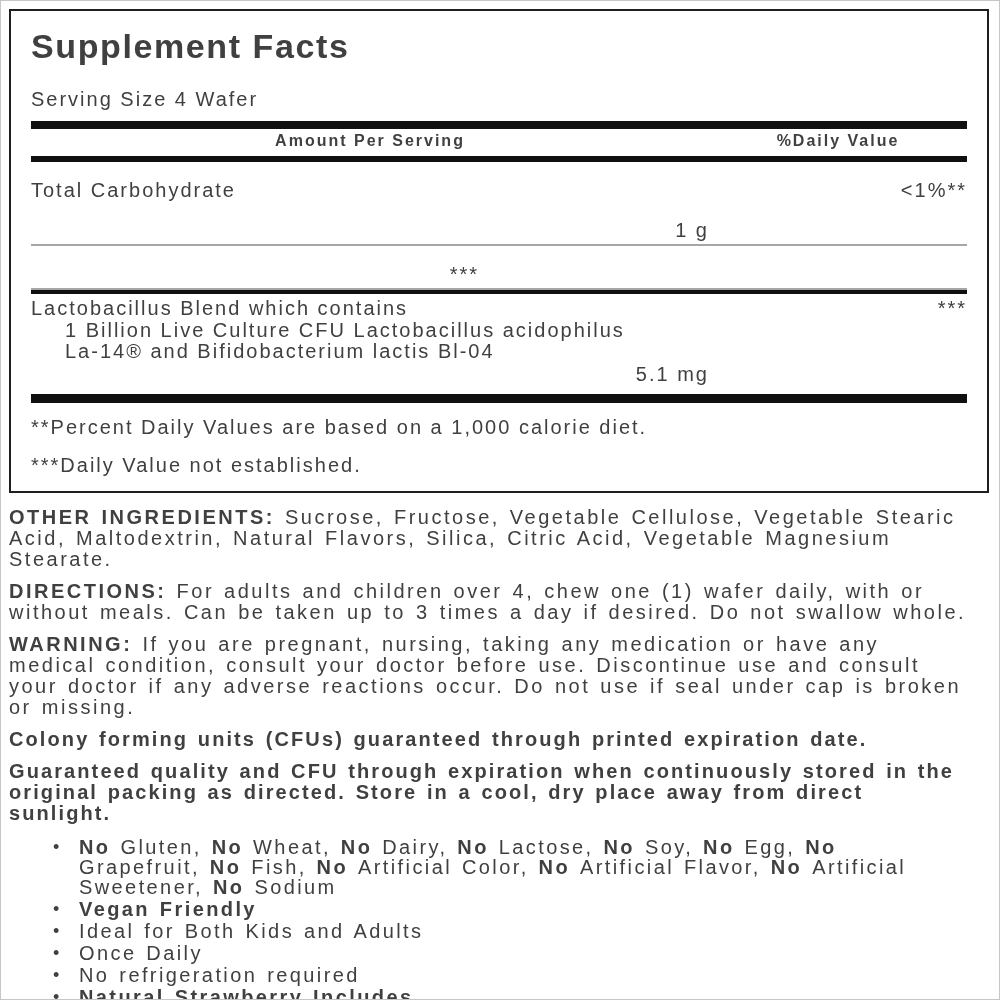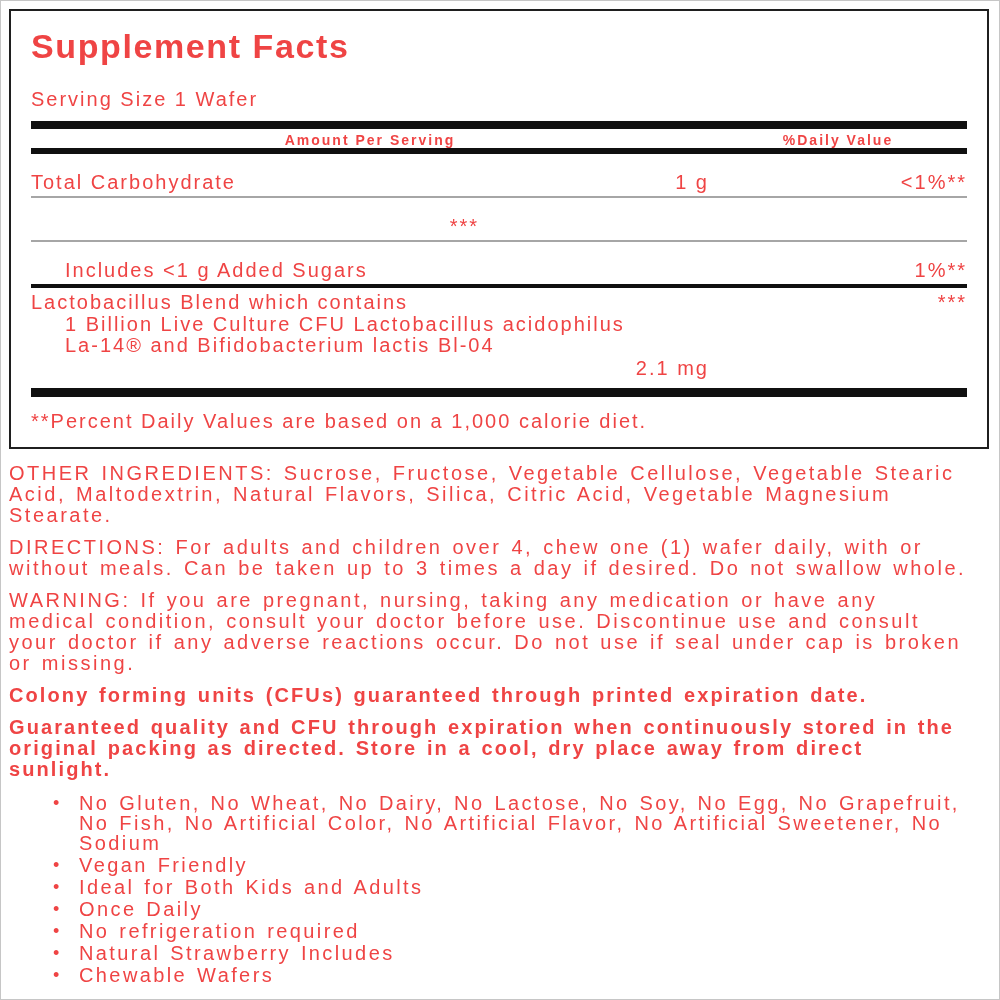--- a/index.html
+++ b/index.html
@@ -2,83 +2,83 @@
 <html><head>
 <meta charset="utf-8">
 <style>
   html,body { margin:0; padding:0; background:#ffffff; }
   .page {
     position:relative; box-sizing:border-box;
     width:1000px; height:1000px;
     background:#ffffff;
     border:1px solid #c6c6c6;
     font-family:"Liberation Sans", sans-serif;
-    color:#ef4444;
+    color:#404040;
     overflow:hidden;
   }
 
   
   .panel {
     box-sizing:border-box;
     margin:8px 10px 0 8px;
     border:2px solid #1f1f1f;
     padding:14px 20px 14px 20px;
     letter-spacing:2px;
   }
   .sf-title { font-size:34px; font-weight:bold; letter-spacing:1.6px; margin:2px 0 22px 0; }
   .serving  { font-size:20px; margin:0 0 10px 0; }
 
   .bar { background:#101010; }
   .bar-a { height:8px; }
   .bar-b { height:6px; }
   .bar-c { height:4px; }
   .bar-d { height:9px; margin-top:4px; }
 
-  .hdr { display:grid; grid-template-columns:1fr 258px; font-size:14px; font-weight:bold; padding:3px 0 0 0; }
+  .hdr { display:grid; grid-template-columns:1fr 258px; font-size:16px; font-weight:bold; padding:3px 0 6px 0; }
   .hdr .amt-h { text-align:center; }
   .hdr .dv-h  { text-align:center; }
 
   .sf-row { display:grid; grid-template-columns:1fr 230px 258px; font-size:20px; padding:17px 0 2px 0; }
-  .sf-row .amt { text-align:right; }
+  .sf-row .amt { text-align:right;margin-top:40px; }
   .sf-row .dv  { text-align:right; }
   .sep { border-top:2px solid #a6a6a6; }
   .indent { padding-left:34px; }
 
   .blend-row { display:grid; grid-template-columns:1fr 258px; font-size:20px; padding:3px 0 0 0; }
   .blend-row .dv { text-align:right; }
   .blend-detail { font-size:20px; line-height:21px; }
   .blend-amt { width:calc(100% - 258px); text-align:right; font-size:20px; padding:1px 0 4px 0; }
 
   .fn { font-size:20px; margin-top:13px; }
   .fn + .fn { margin-top:15px; }
 
   
   .content { margin:14px 32px 0 8px; }
   .para {
     font-size:20px; line-height:21px;
     letter-spacing:2.5px; word-spacing:2px;
     margin:0 0 11px 0;
   }
-  .para .b, .b { font-weight:normal; }
+  .para .b, .b { font-weight:bold; }
   .para-bold { font-weight:bold; letter-spacing:2.1px; }
   .gap-lg { margin-bottom:13px; }
 
   .bullets { margin:2px 0 10px 0; }
   .bullet-row { display:flex; font-size:20px; line-height:20px; letter-spacing:2.4px; word-spacing:2px; margin-bottom:2px; }
   .dot { width:26px; margin-left:44px; flex:0 0 auto; font-size:18px; }
   .bullet-text { flex:1 1 auto; }
 </style>
 </head>
 <body>
 
 <div class="page">
 
   <div class="panel">
     <div class="sf-title">Supplement Facts</div>
-    <div class="serving">Serving Size 1 Wafer</div>
+    <div class="serving">Serving Size 4 Wafer</div>
 
     <div class="bar bar-a"></div>
 
     <div class="hdr">
       <span class="amt-h">Amount Per Serving</span>
       <span class="dv-h">%Daily Value</span>
     </div>
 
     <div class="bar bar-b"></div>
 
@@ -87,39 +87,35 @@
       <span class="amt">1 g</span>
       <span class="dv">&lt;1%**</span>
     </div>
     <div class="sep"></div>
 
     <div class="sf-row">
       <span class="dv">***</span>
     </div>
     <div class="sep"></div>
 
-    <div class="sf-row">
-      <span class="indent">Includes &lt;1 g Added Sugars</span>
-      <span class="amt"></span>
-      <span class="dv">1%**</span>
-    </div>
 
     <div class="bar bar-c"></div>
 
     <div class="blend-row">
       <span>Lactobacillus Blend which contains</span>
       <span class="dv">***</span>
     </div>
     <div class="blend-detail indent">1 Billion Live Culture CFU Lactobacillus acidophilus</div>
     <div class="blend-detail indent">La-14® and Bifidobacterium lactis Bl-04</div>
-    <div class="blend-amt">2.1 mg</div>
+    <div class="blend-amt">5.1 mg</div>
 
     <div class="bar bar-d"></div>
 
     <div class="fn">**Percent Daily Values are based on a 1,000 calorie diet.</div>
+    <div class="fn">***Daily Value not established.</div>
   </div>
 
   <div class="content">
 
     <p class="para"><span class="b">OTHER INGREDIENTS:</span><span> Sucrose, Fructose, Vegetable Cellulose, Vegetable Stearic Acid, Maltodextrin, Natural Flavors, Silica, Citric Acid, Vegetable Magnesium Stearate.</span></p>
 
     <p class="para"><span class="b">DIRECTIONS:</span><span> For adults and children over 4, chew one (1) wafer daily, with or without meals. Can be taken up to 3 times a day if desired. Do not swallow whole.</span></p>
 
     <p class="para"><span class="b">WARNING:</span><span> If you are pregnant, nursing, taking any medication or have any medical condition, consult your doctor before use. Discontinue use and consult your doctor if any adverse reactions occur. Do not use if seal under cap is broken or missing.</span></p>
 

